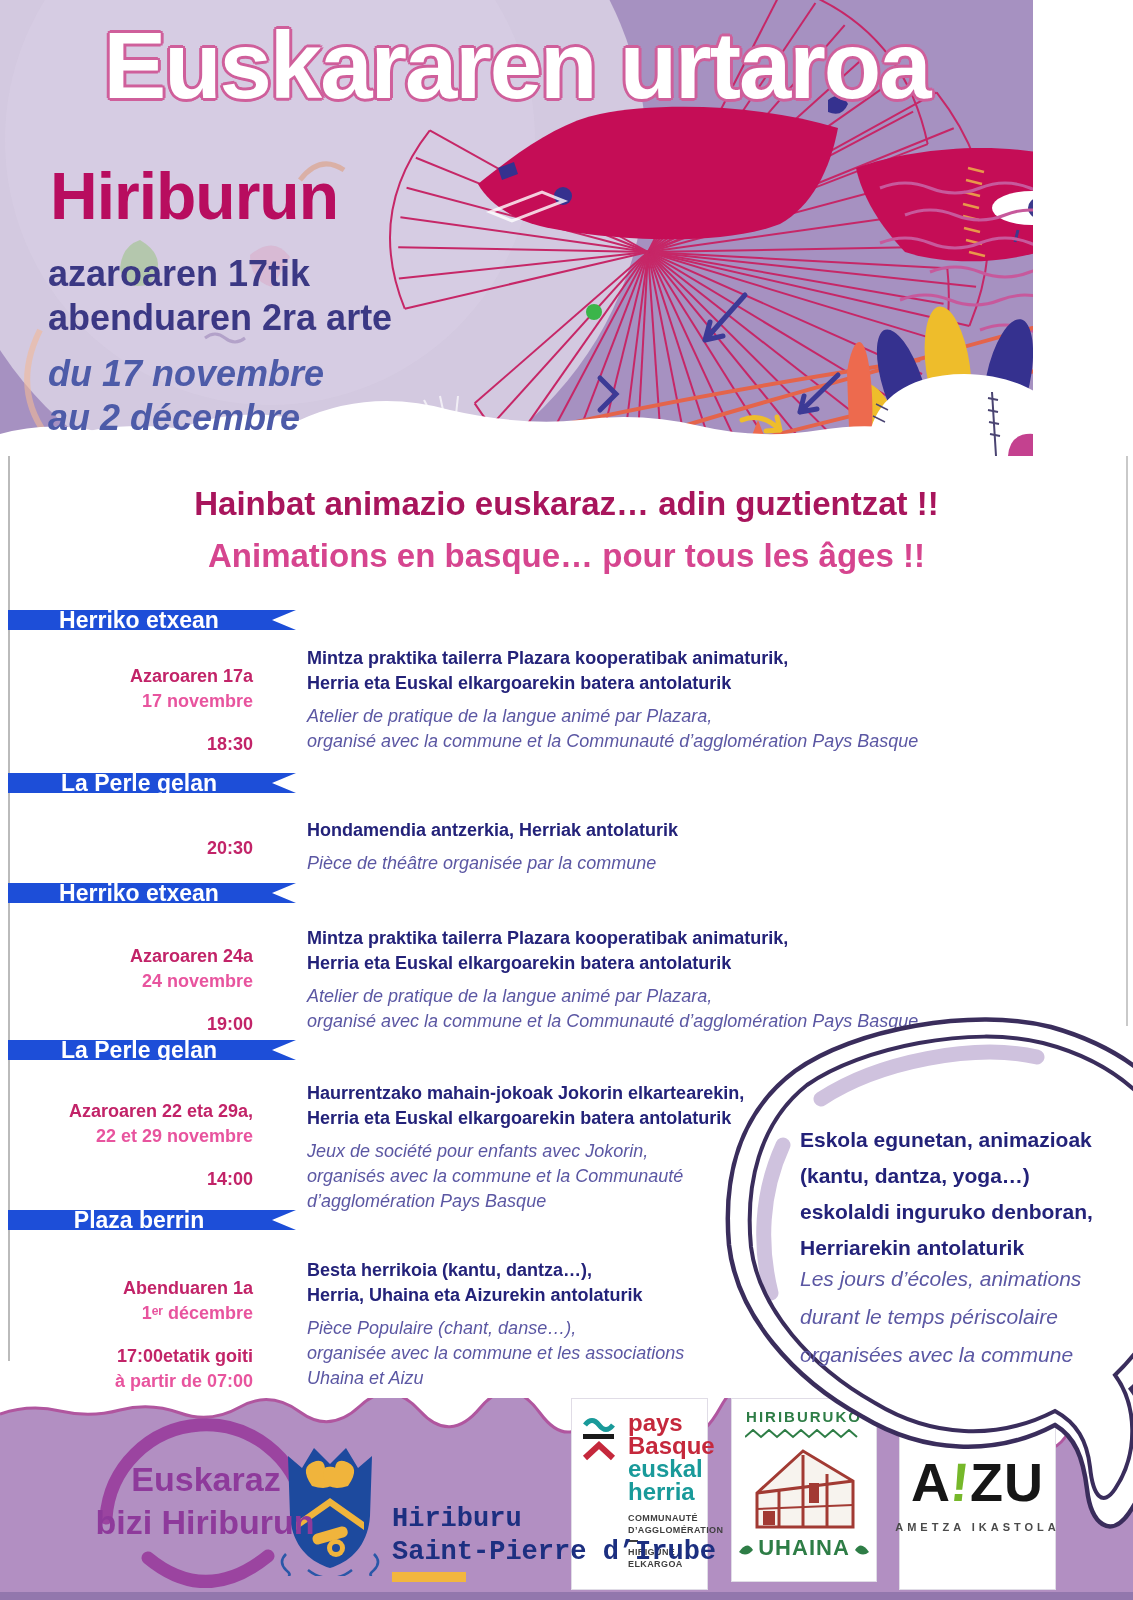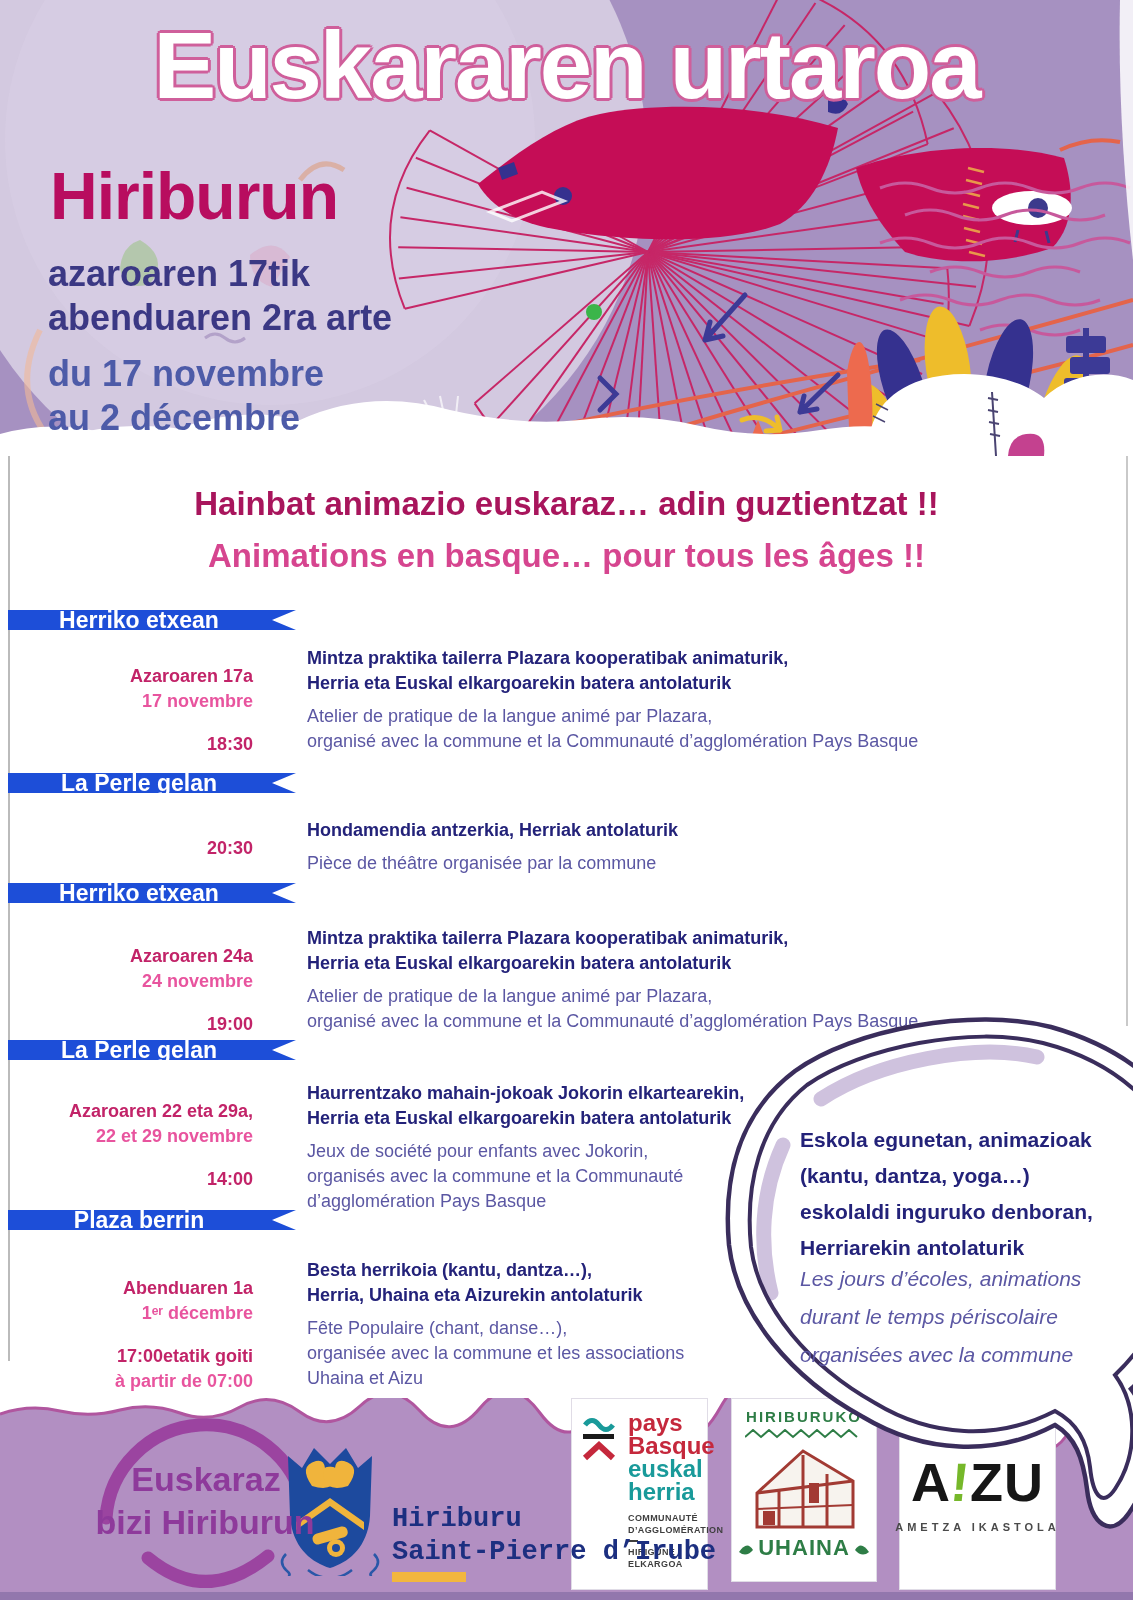--- a/index.html
+++ b/index.html
@@ -1,28 +1,28 @@
 <!DOCTYPE html>
 <html><head>
 <meta charset="utf-8">
 <style>
   html,body{margin:0;padding:0;background:#888;}
   .poster{position:relative;width:1133px;height:1600px;background:#ffffff;overflow:hidden;
           font-family:"Liberation Sans",sans-serif;margin:0 auto;}
 
   
-  .hero{position:absolute;top:0;left:0;width:1133px;height:458px;background:#a691c1;overflow:hidden;}
+  .hero{position:absolute;top:0;left:0;width:1033px;height:458px;background:#a691c1;overflow:hidden;}
   .hero svg{position:absolute;top:0;left:0;}
   .hero-title{position:absolute;top:12px;left:0;width:100%;text-align:center;
     font-size:94px;font-weight:bold;color:#ffffff;letter-spacing:-2px;white-space:nowrap;
     text-shadow:3px 0 0 #cf5f9b,-3px 0 0 #cf5f9b,0 3px 0 #cf5f9b,0 -3px 0 #cf5f9b,
                 2px 2px 0 #cf5f9b,-2px 2px 0 #cf5f9b,2px -2px 0 #cf5f9b,-2px -2px 0 #cf5f9b;}
   .hero-city{position:absolute;top:158px;left:50px;font-size:66px;font-weight:bold;color:#b80d5f;letter-spacing:-1px;}
   .hero-eu{position:absolute;top:252px;left:48px;font-size:36px;font-weight:bold;color:#3b3884;line-height:44px;}
-  .hero-fr{position:absolute;top:352px;left:48px;font-size:36px;font-weight:bold;color:#4d5ba8;line-height:44px;}
+  .hero-fr{position:absolute;top:352px;left:48px;font-size:36px;font-weight:bold;color:#4d5ba8;line-height:44px;font-style:italic;}
 
   
   .intro{position:absolute;top:478px;left:0;width:100%;text-align:center;font-weight:bold;z-index:2;}
   .intro .l1{font-size:33px;color:#a8155c;line-height:52px;}
   .intro .l2{font-size:33px;color:#d6458f;line-height:52px;}
 
   
   .band{position:absolute;left:8px;width:288px;height:20px;background:#1d4ed8;color:#fff;
     font-weight:bold;font-size:23px;display:flex;align-items:center;justify-content:center;
     padding-right:26px;box-sizing:border-box;z-index:2;
@@ -30,21 +30,21 @@
 
   
   .event{position:absolute;left:0;width:1133px;z-index:2;}
   .dates{position:absolute;left:10px;top:0;width:243px;text-align:right;font-weight:bold;
          font-size:18px;line-height:25px;}
   .dl-eu,.dl-time{color:#c22368;margin-top:18px;}
   .dl-fr{color:#e8549e;}
   .desc{position:absolute;left:307px;top:0;}
   .desc .b{font-weight:bold;font-size:18px;line-height:25px;color:#232279;white-space:nowrap;}
   .desc .ig{margin-top:8px;}
-  .desc .i{font-size:18px;line-height:25px;color:#5b57a3;white-space:nowrap;}
+  .desc .i{font-style:italic;font-size:18px;line-height:25px;color:#5b57a3;white-space:nowrap;}
 
   
   svg.bubble{position:absolute;left:683px;top:1005px;z-index:5;}
   .aside-eu{position:absolute;left:800px;top:1122px;width:330px;font-weight:bold;font-size:21px;
             line-height:36px;color:#232279;z-index:6;}
   .aside-fr{position:absolute;left:800px;top:1260px;width:340px;font-style:italic;font-size:21px;
             line-height:38px;color:#5b57a3;z-index:6;}
 
   
   .frameL{position:absolute;left:8px;top:456px;width:2px;height:905px;background:#777;opacity:.5;z-index:1;}
@@ -354,21 +354,21 @@
     <div class="dates">
       <div class="dl-eu">Abenduaren 1a</div>
       <div class="dl-fr">1ᵉʳ décembre</div>
       <div class="dl-time">17:00etatik goiti</div>
       <div class="dl-fr">à partir de 07:00</div>
     </div>
     <div class="desc">
       <div class="b">Besta herrikoia (kantu, dantza…),</div>
       <div class="b">Herria, Uhaina eta Aizurekin antolaturik</div>
       <div class="ig">
-        <div class="i">Fête Populaire (chant, danse…),</div>
+        <div class="i">Pièce Populaire (chant, danse…),</div>
         <div class="i">organisée avec la commune et les associations</div>
         <div class="i">Uhaina et Aizu</div>
       </div>
     </div>
   </section>
 
   <svg class="footerbg" width="1133" height="202" viewBox="0 0 1133 202">
     <path d="M0,16 Q30,6 60,13 T120,12 T180,15 T240,9 T300,14 T360,8 T420,13 T480,10 T540,15 T600,9 T660,13 T720,10 T780,14 T840,9 T900,13 T960,10 T1020,14 T1080,10 T1133,13 L1133,202 L0,202 Z" fill="#b28fc2"></path>
     <path d="M0,16 Q30,6 60,13 T120,12 T180,15 T240,9 T300,14 T360,8 T420,13 T480,10 T540,15 T600,9 T660,13 T720,10 T780,14 T840,9 T900,13 T960,10 T1020,14 T1080,10 T1133,13" fill="none" stroke="#b0569f" stroke-width="3"></path>
     <rect x="0" y="194" width="1133" height="8" fill="#9277ad"></rect>

